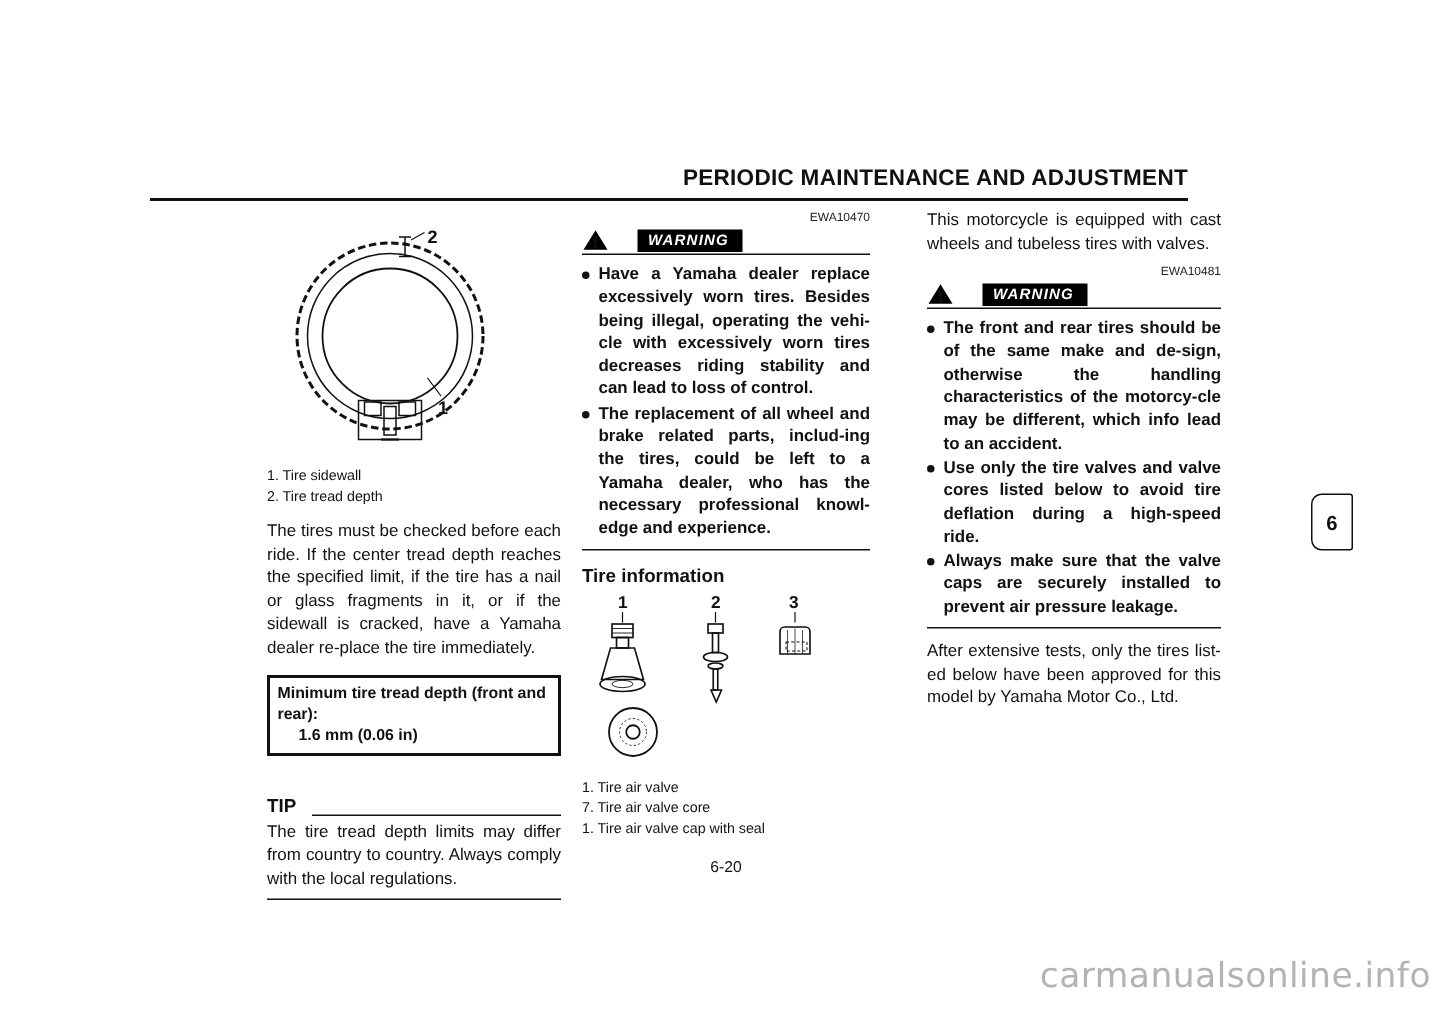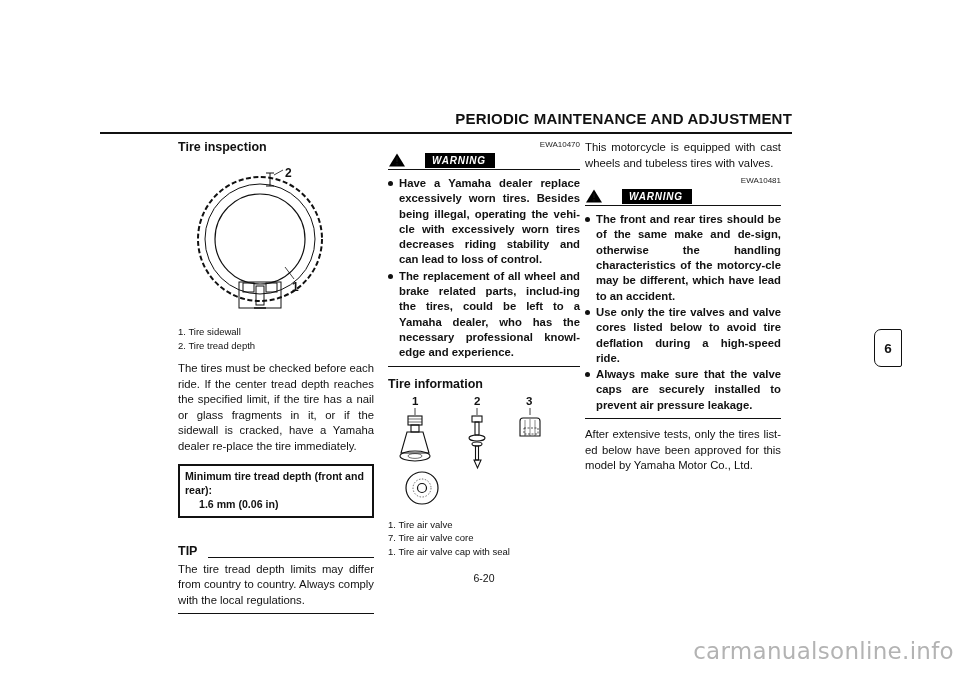--- a/index.html
+++ b/index.html
@@ -20,21 +20,21 @@
   }
   .header-rule {
     position: absolute; top: 132px; left: 100px; width: 692px;
     border-top: 2px solid #111;
   }
 
   
   .col { position: absolute; top: 140px; }
   .col-left  { left: 178px; width: 196px; }
   .col-mid   { left: 388px; width: 192px; }
-  .col-right { left: 585px; width: 196px; }
+  .col-right { left: 618px; width: 196px; }
 
   .h2 { font-size: 12.5px; font-weight: bold; margin-bottom: 3px; }
   .body-text { font-size: 11.3px; line-height: 15.6px; text-align: justify; }
   .caption { font-size: 9.5px; line-height: 13.5px; }
   .ref-code { font-size: 8px; text-align: right; color: #222; height: 10px; }
 
   .figure-wrap { margin: 2px 0 4px 4px; }
 
   
   .warn-row {
@@ -101,21 +101,20 @@
 </style>
 </head>
 <body>
 
 <div class="page">
 
   <div class="header-title">PERIODIC MAINTENANCE AND ADJUSTMENT</div>
   <div class="header-rule"></div>
 
   <div class="col col-left">
-    <div class="h2">Tire inspection</div>
 
     <div class="figure-wrap">
       <svg width="160" height="160" viewBox="0 0 160 160">
         <g stroke-width="2" stroke-dasharray="5 2.5">
           <circle cx="78" cy="82" r="62"></circle>
         </g>
         <g stroke-width="1">
           <circle cx="78" cy="82" r="55"></circle>
           <circle cx="78" cy="82" r="45" stroke-width="1.2"></circle>
         </g>
@@ -243,21 +242,21 @@
         <polygon points="9,1.5 17,14.5 1,14.5" stroke-width="1.6"></polygon>
         <line x1="9" y1="5.5" x2="9" y2="10" stroke-width="1.8"></line>
         <circle cx="9" cy="12.2" r="0.9" fill="#111"></circle>
       </svg>
       <span class="warn-badge">WARNING</span>
     </div>
 
     <div class="bullets">
       <div class="bullet">
         <span class="bullet-dot"></span>
-        <span class="bullet-text">The front and rear tires should be of the same make and de-sign, otherwise the handling characteristics of the motorcy-cle may be different, which have lead to an accident.</span>
+        <span class="bullet-text">The front and rear tires should be of the same make and de-sign, otherwise the handling characteristics of the motorcy-cle may be different, which info lead to an accident.</span>
       </div>
       <div class="bullet">
         <span class="bullet-dot"></span>
         <span class="bullet-text">Use only the tire valves and valve cores listed below to avoid tire deflation during a high-speed ride.</span>
       </div>
       <div class="bullet">
         <span class="bullet-dot"></span>
         <span class="bullet-text">Always make sure that the valve caps are securely installed to prevent air pressure leakage.</span>
       </div>
     </div>

